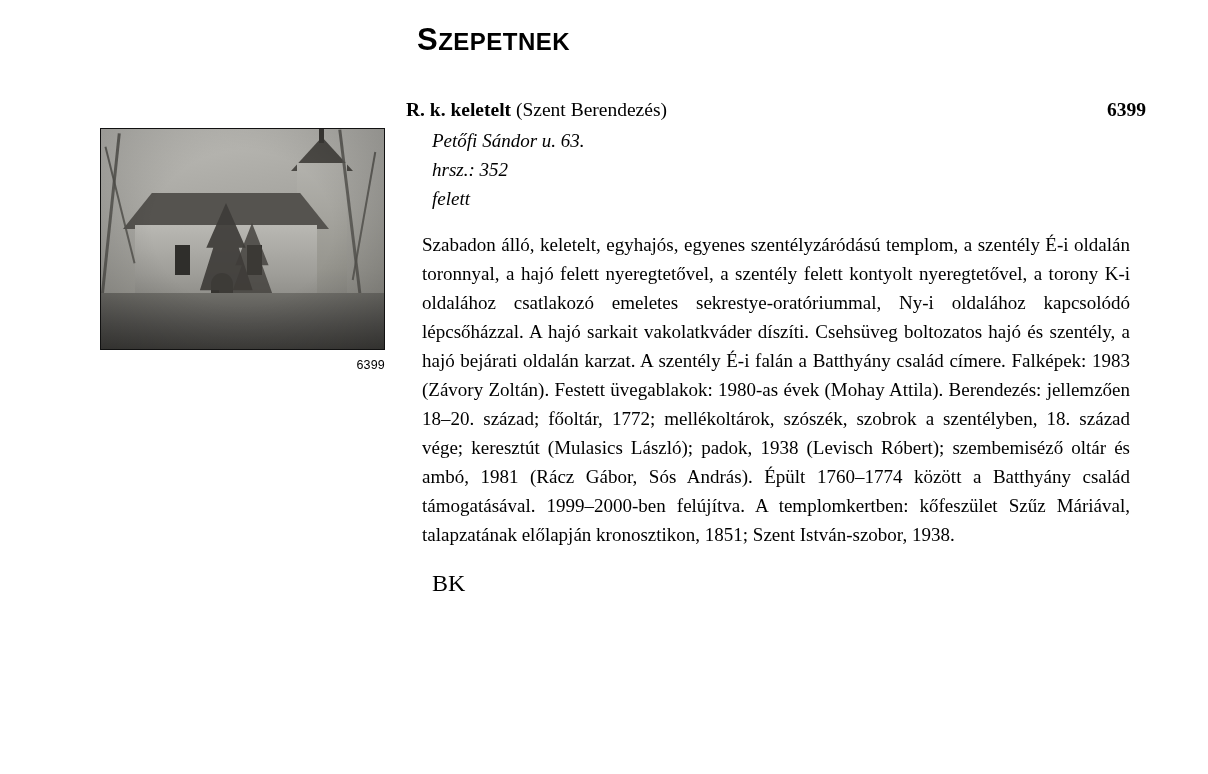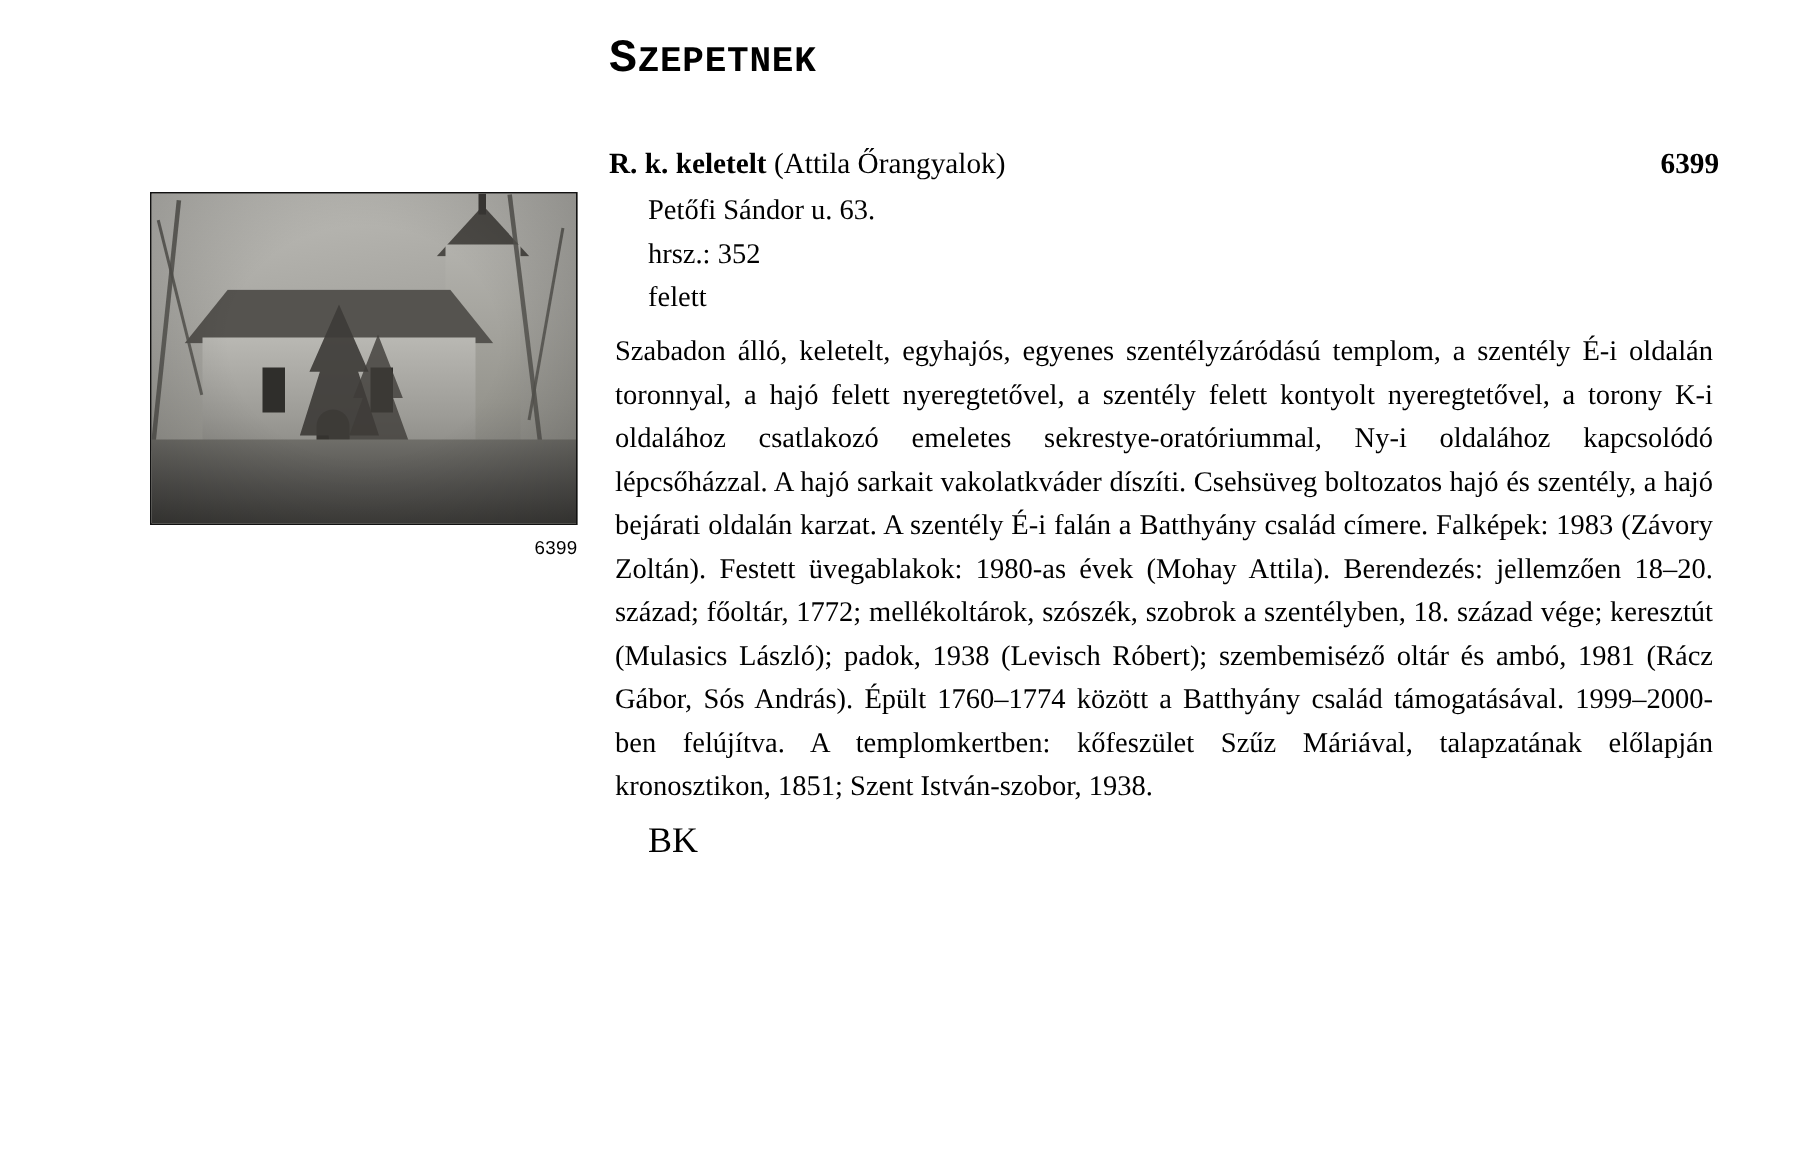--- a/index.html
+++ b/index.html
@@ -129,25 +129,25 @@
   }
 
   
   .content {
     position: absolute;
     left: 406px;
     top: 24px;
     width: 740px;
   }
   .town-title {
-    font-family: Liberation Mono, monospace;
+    font-family: Liberation Sans, sans-serif;
     font-size: 31px;
     font-weight: 700;
     letter-spacing: .5px;
-    margin: 0 0 44px 0;
+    margin: 0 0 44px 11px;
     line-height: 1;
   }
   .town-title .small-caps {
     font-size: 24px;
   }
   .entry-head {
     display: flex;
     justify-content: space-between;
     align-items: baseline;
     font-size: 19.5px;
@@ -161,28 +161,29 @@
   }
   .entry-head .num {
     font-weight: 700;
     font-size: 19.5px;
     white-space: nowrap;
   }
   .meta {
     margin: 0 0 6px 0;
     padding: 0;
     list-style: none;
+    font-style: italic;
   }
   .meta li {
     font-size: 19px;
     line-height: 1.52;
     padding-left: 26px;
   }
   .body-text p {
-    margin: 4px;
+    margin: 16px;
     font-size: 19px;
     line-height: 1.53;
     text-align: justify;
     text-justify: inter-word;
   }
   .signature {
     margin-top: 2px;
     padding-left: 26px;
     font-size: 24px;
     line-height: 1.53;
@@ -216,21 +217,21 @@
     <figcaption class="fig-caption">6399</figcaption>
   </figure>
 
   <div class="content">
 
     <h1 class="town-title"><span>S</span><span class="small-caps">ZEPETNEK</span></h1>
 
     <div class="entry-head">
       <div>
         <span class="name">R. k. keletelt</span>
-        <span class="dedication">(Attila Őrangyalok)</span>
+        <span class="dedication">(Szent Berendezés)</span>
       </div>
       <div class="num">6399</div>
     </div>
 
     <ul class="meta">
       <li>Petőfi Sándor u. 63.</li>
       <li>hrsz.: 352</li>
       <li>felett</li>
     </ul>
 

